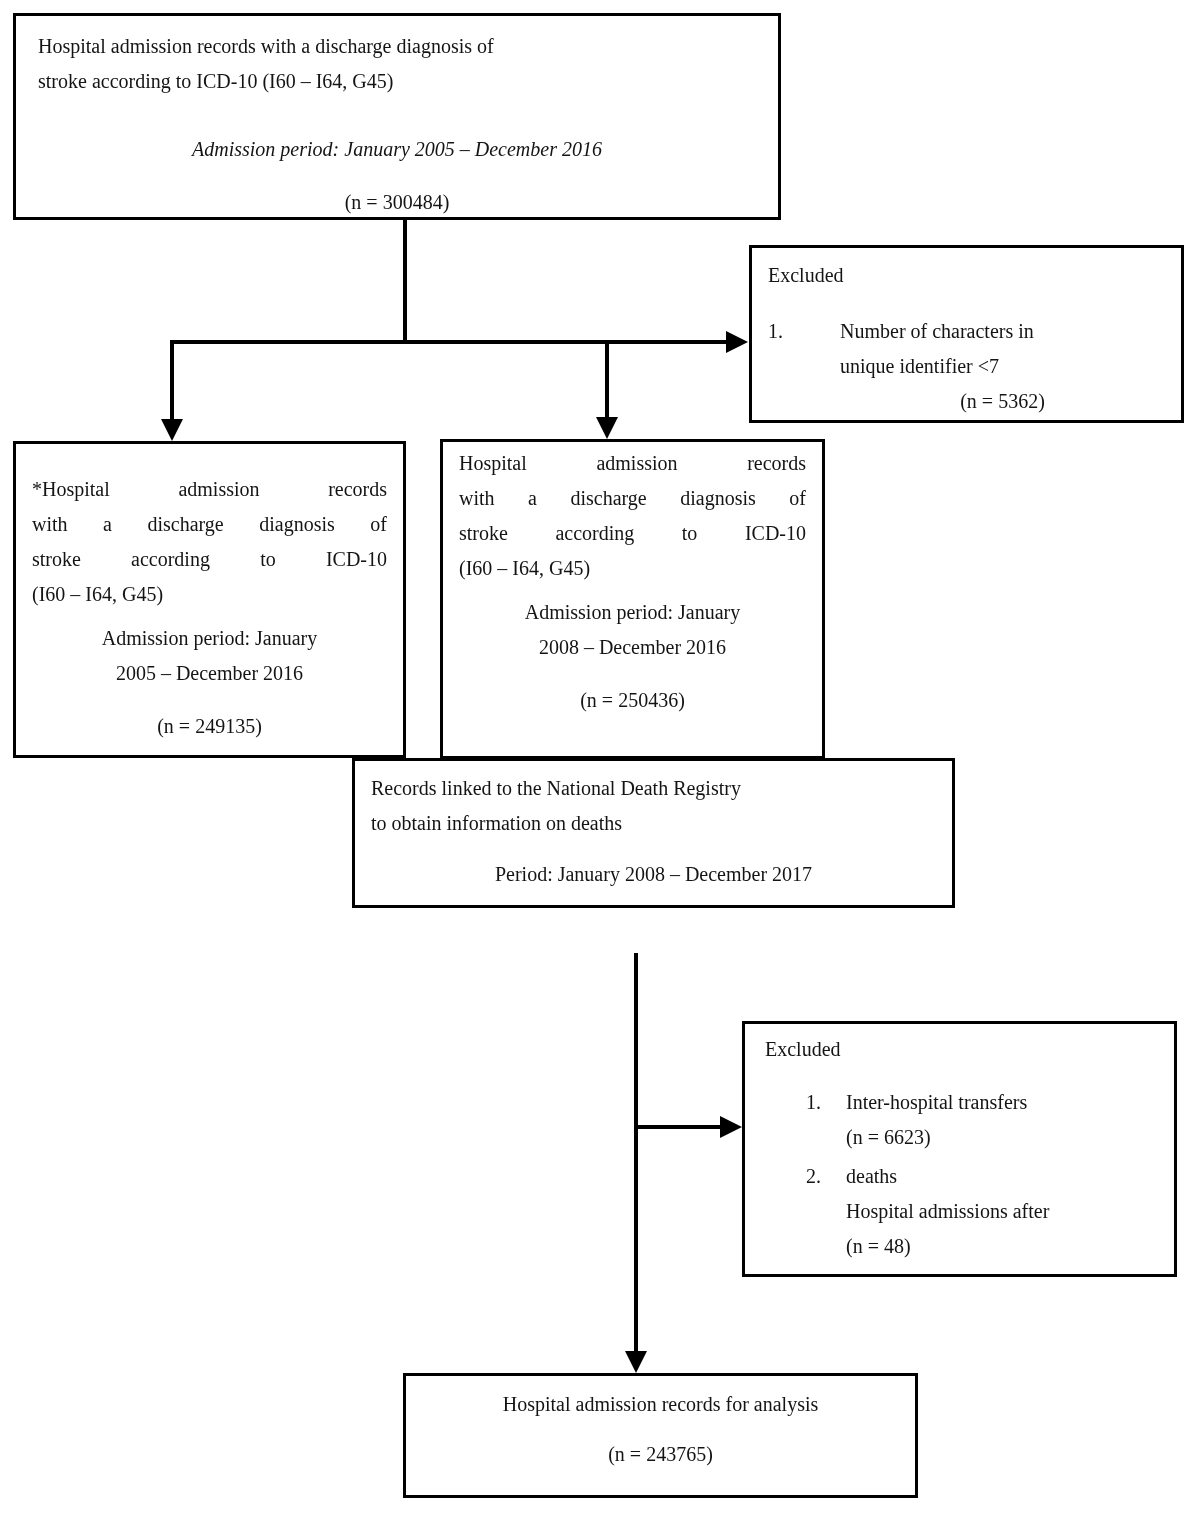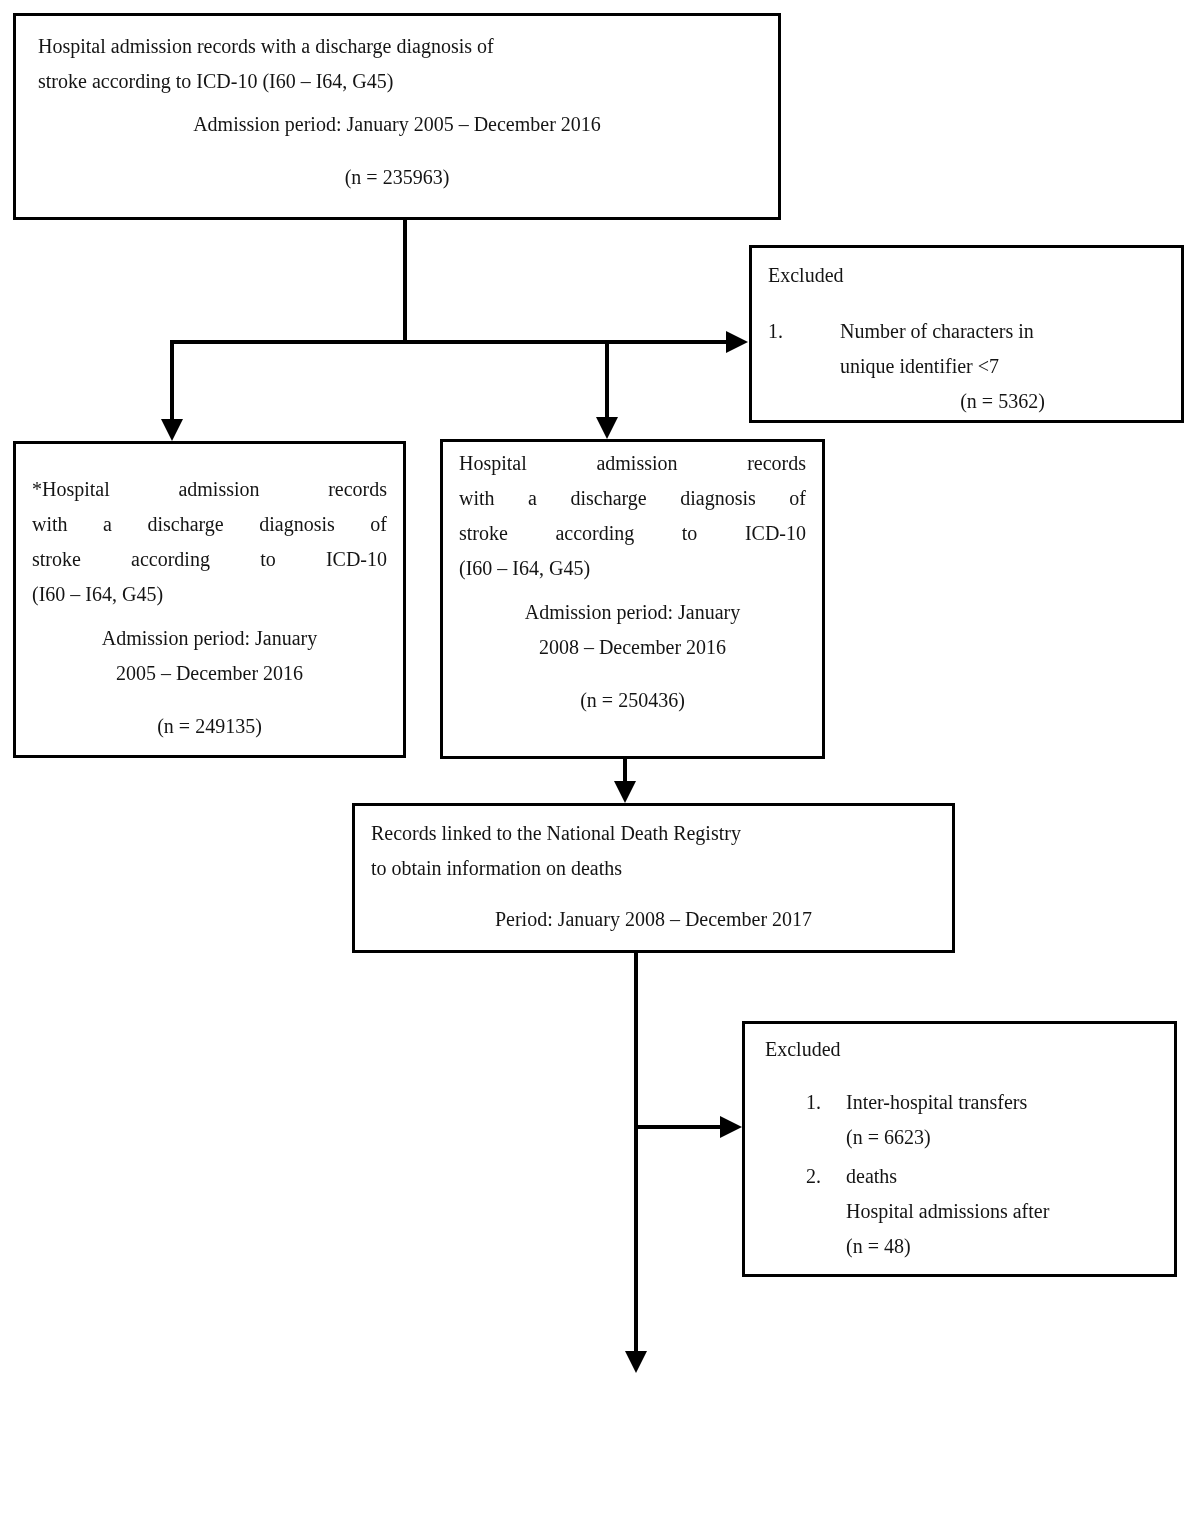--- a/index.html
+++ b/index.html
@@ -19,37 +19,37 @@
     background: #ffffff;
     border: 3px solid #000000;
     font-size: 20px;
     line-height: 35px;
   }
   .center { text-align: center; }
   .jl { text-align: justify; text-align-last: justify; }
 
   
   .box-source   { left: 13px;  top: 13px;   width: 768px; height: 207px; padding: 13px 22px 0; }
-  .box-source .period { margin-top: 8px; }
+  .box-source .period { margin-top: 33px; font-style: italic; }
   .box-source .ncount { margin-top: 18px; }
 
   
   .box-excl1 { left: 749px; top: 245px; width: 435px; height: 178px; padding: 10px 16px 0; }
   .box-excl1 .item { display: flex; margin-top: 21px; }
   .box-excl1 .num { width: 72px; flex: 0 0 72px; }
   .box-excl1 .itemtext { flex: 1 1 auto; }
 
   
   .box-cohort2005 { left: 13px;  top: 441px; width: 393px; height: 317px; padding: 28px 16px 0; }
   .box-cohort2008 { left: 440px; top: 439px; width: 385px; height: 320px; padding: 4px 16px 0; }
   .cohort .period { margin-top: 9px; }
   .cohort .ncount { margin-top: 18px; }
 
   
-  .box-registry { left: 352px; top: 803px; width: 603px; height: 150px; padding: 10px 16px 0; }
+  .box-registry { left: 352px; top: 758px; width: 603px; height: 150px; padding: 10px 16px 0; }
   .box-registry .period { margin-top: 16px; }
 
   
   .box-excl2 { left: 742px; top: 1021px; width: 435px; height: 256px; padding: 8px 20px 0; }
   .box-excl2 .item { display: flex; margin-top: 18px; }
   .box-excl2 .item + .item { margin-top: 4px; }
   .box-excl2 .num { width: 40px; flex: 0 0 40px; margin-left: 41px; }
   .box-excl2 .itemtext { flex: 1 1 auto; }
 
   
@@ -82,21 +82,21 @@
     <polygon points="625,1351 647,1351 636,1373"></polygon>
 
     <line x1="636" y1="1127" x2="721" y2="1127"></line>
     <polygon points="720,1116 720,1138 742,1127"></polygon>
   </svg>
 
   <div class="box box-source">
     <div>Hospital admission records with a discharge diagnosis of</div>
     <div>stroke according to ICD-10 (I60 – I64, G45)</div>
     <div class="center period">Admission period: January 2005 – December 2016</div>
-    <div class="center ncount">(n = 235963)</div>
+    <div class="center ncount">(n = 300484)</div>
   </div>
 
   <div class="box box-excl1">
     <div>Excluded</div>
     <div class="item">
       <div class="num">1.</div>
       <div class="itemtext">
         <div>Number of characters in</div>
         <div>unique identifier &lt;7</div>
         <div class="center">(n = 5362)</div>
@@ -142,14 +142,18 @@
     <div class="item">
       <div class="num">2.</div>
       <div class="itemtext">
         <div>deaths</div>
         <div>Hospital admissions after</div>
         <div>(n = 48)</div>
       </div>
     </div>
   </div>
 
+  <div class="box box-analysis">
+    <div class="center">Hospital admission records for analysis</div>
+    <div class="center ncount">(n = 243765)</div>
+  </div>
 
 </div>
 
 </body></html>

